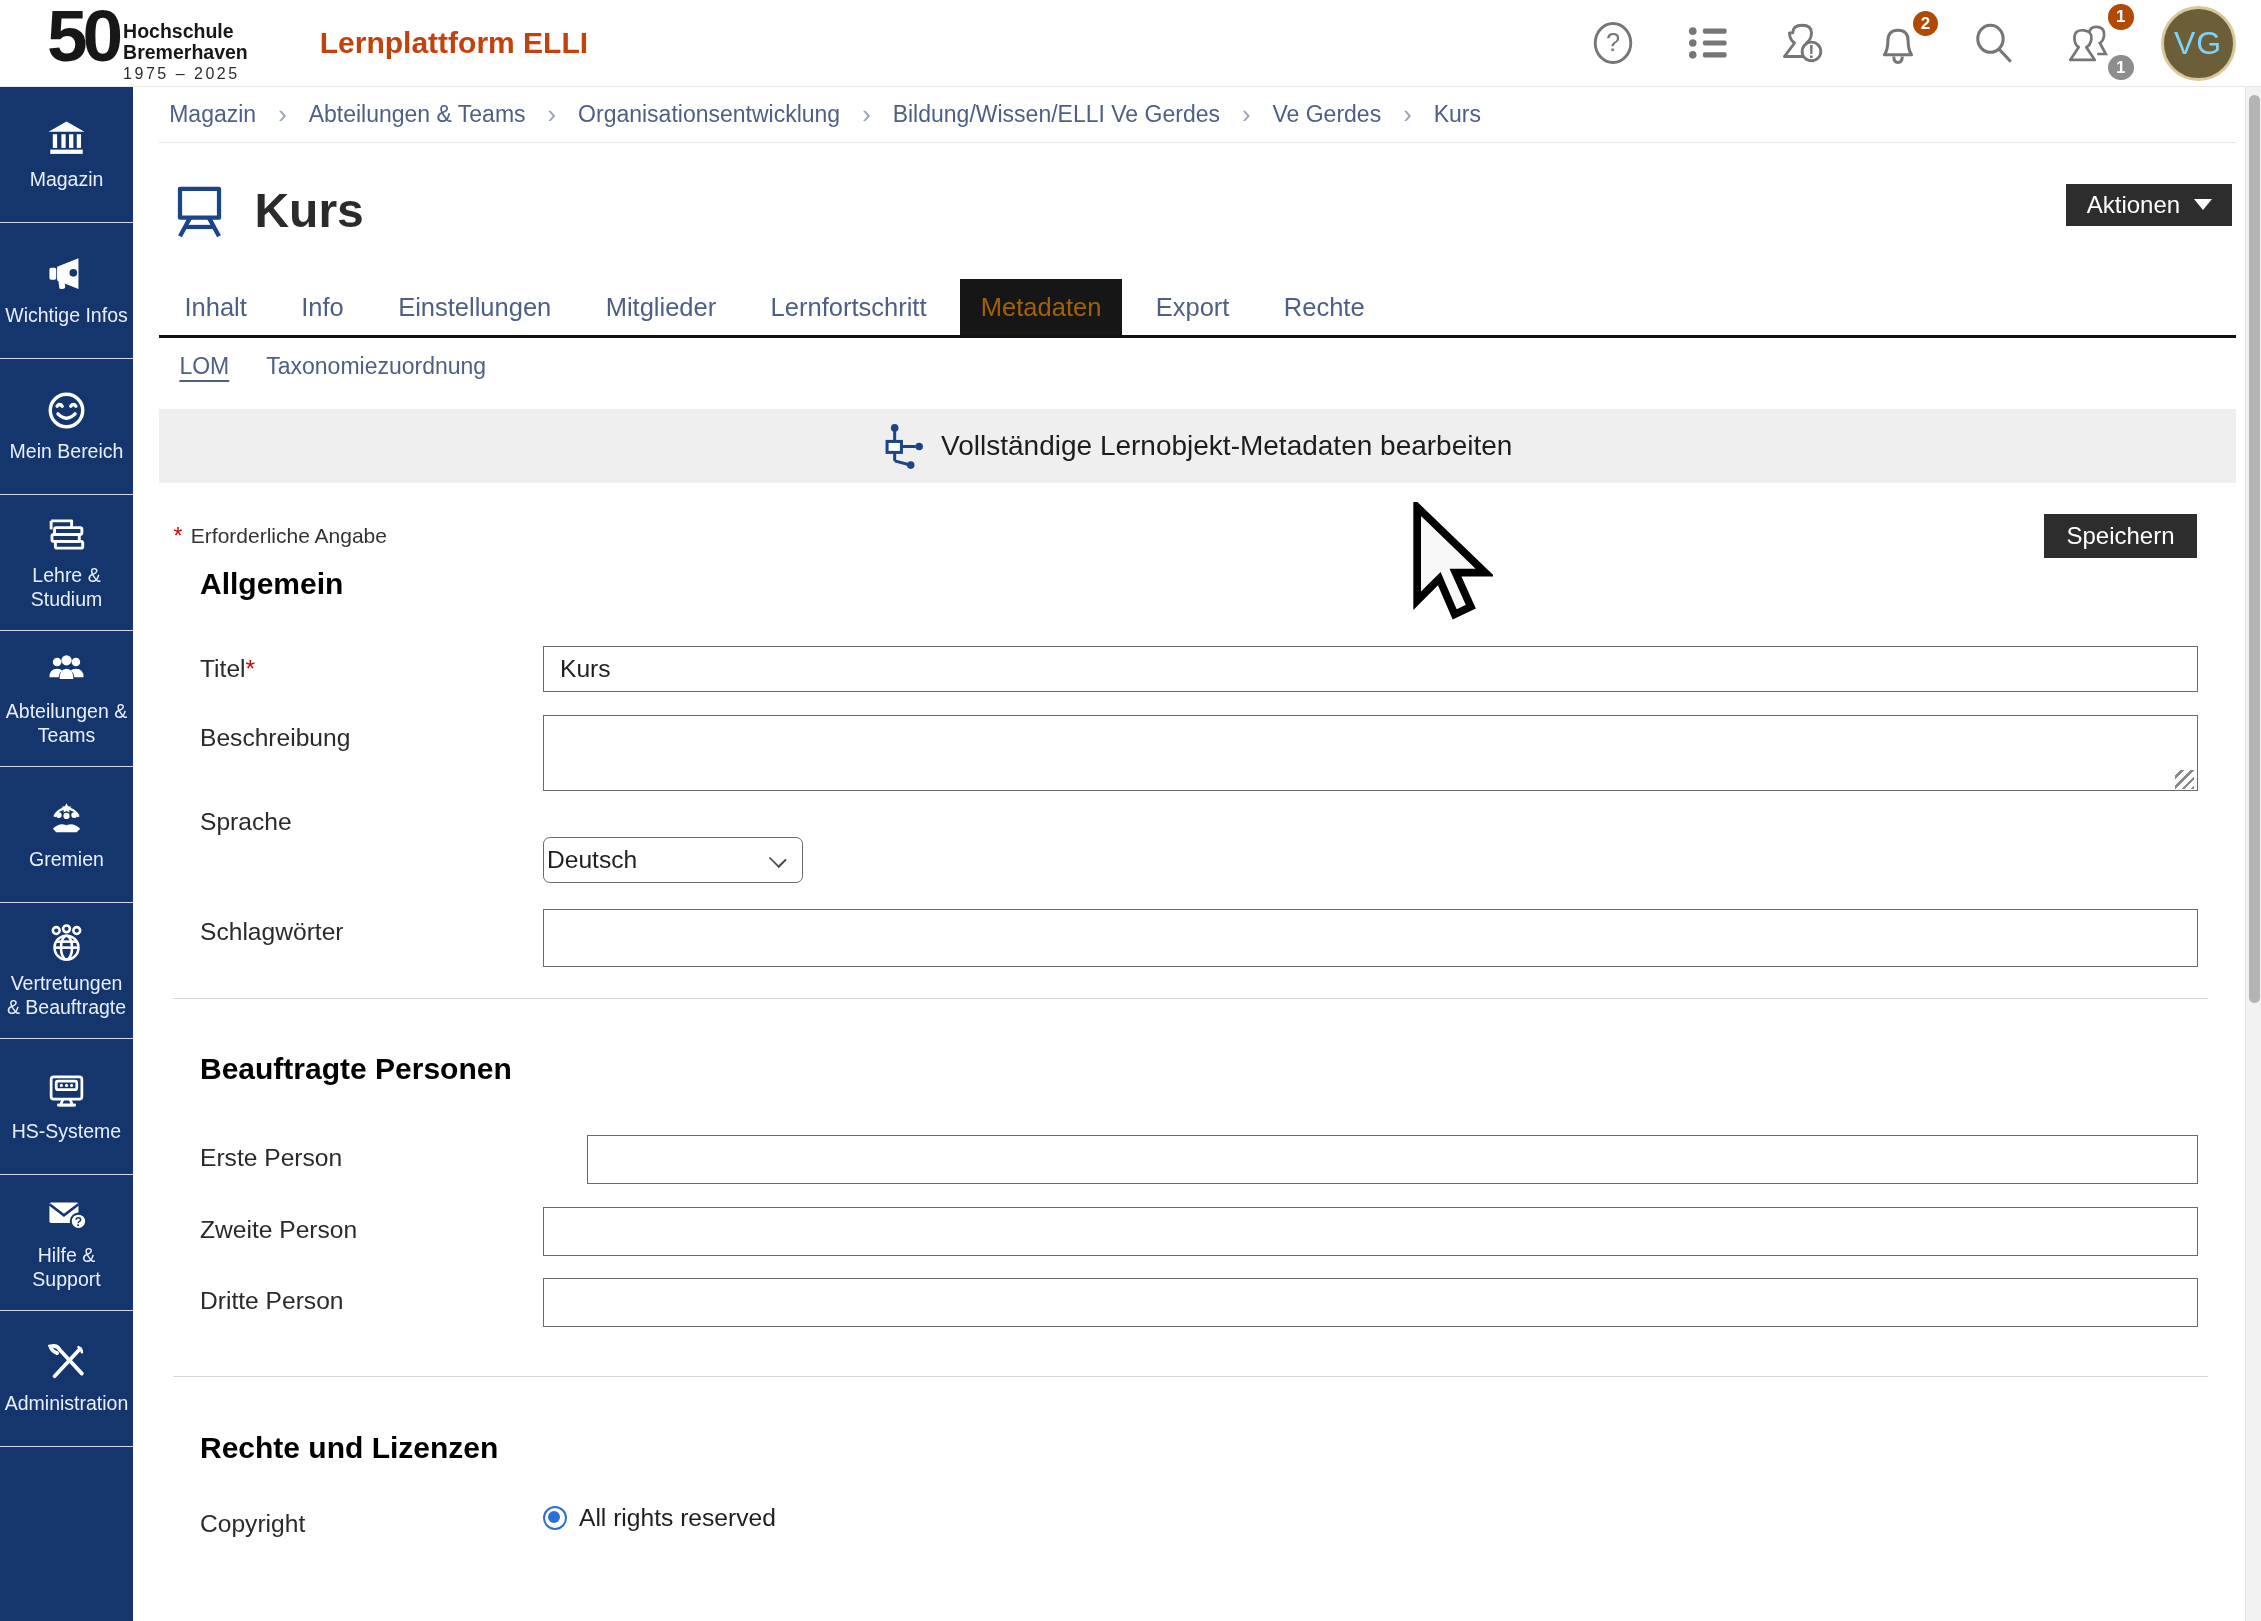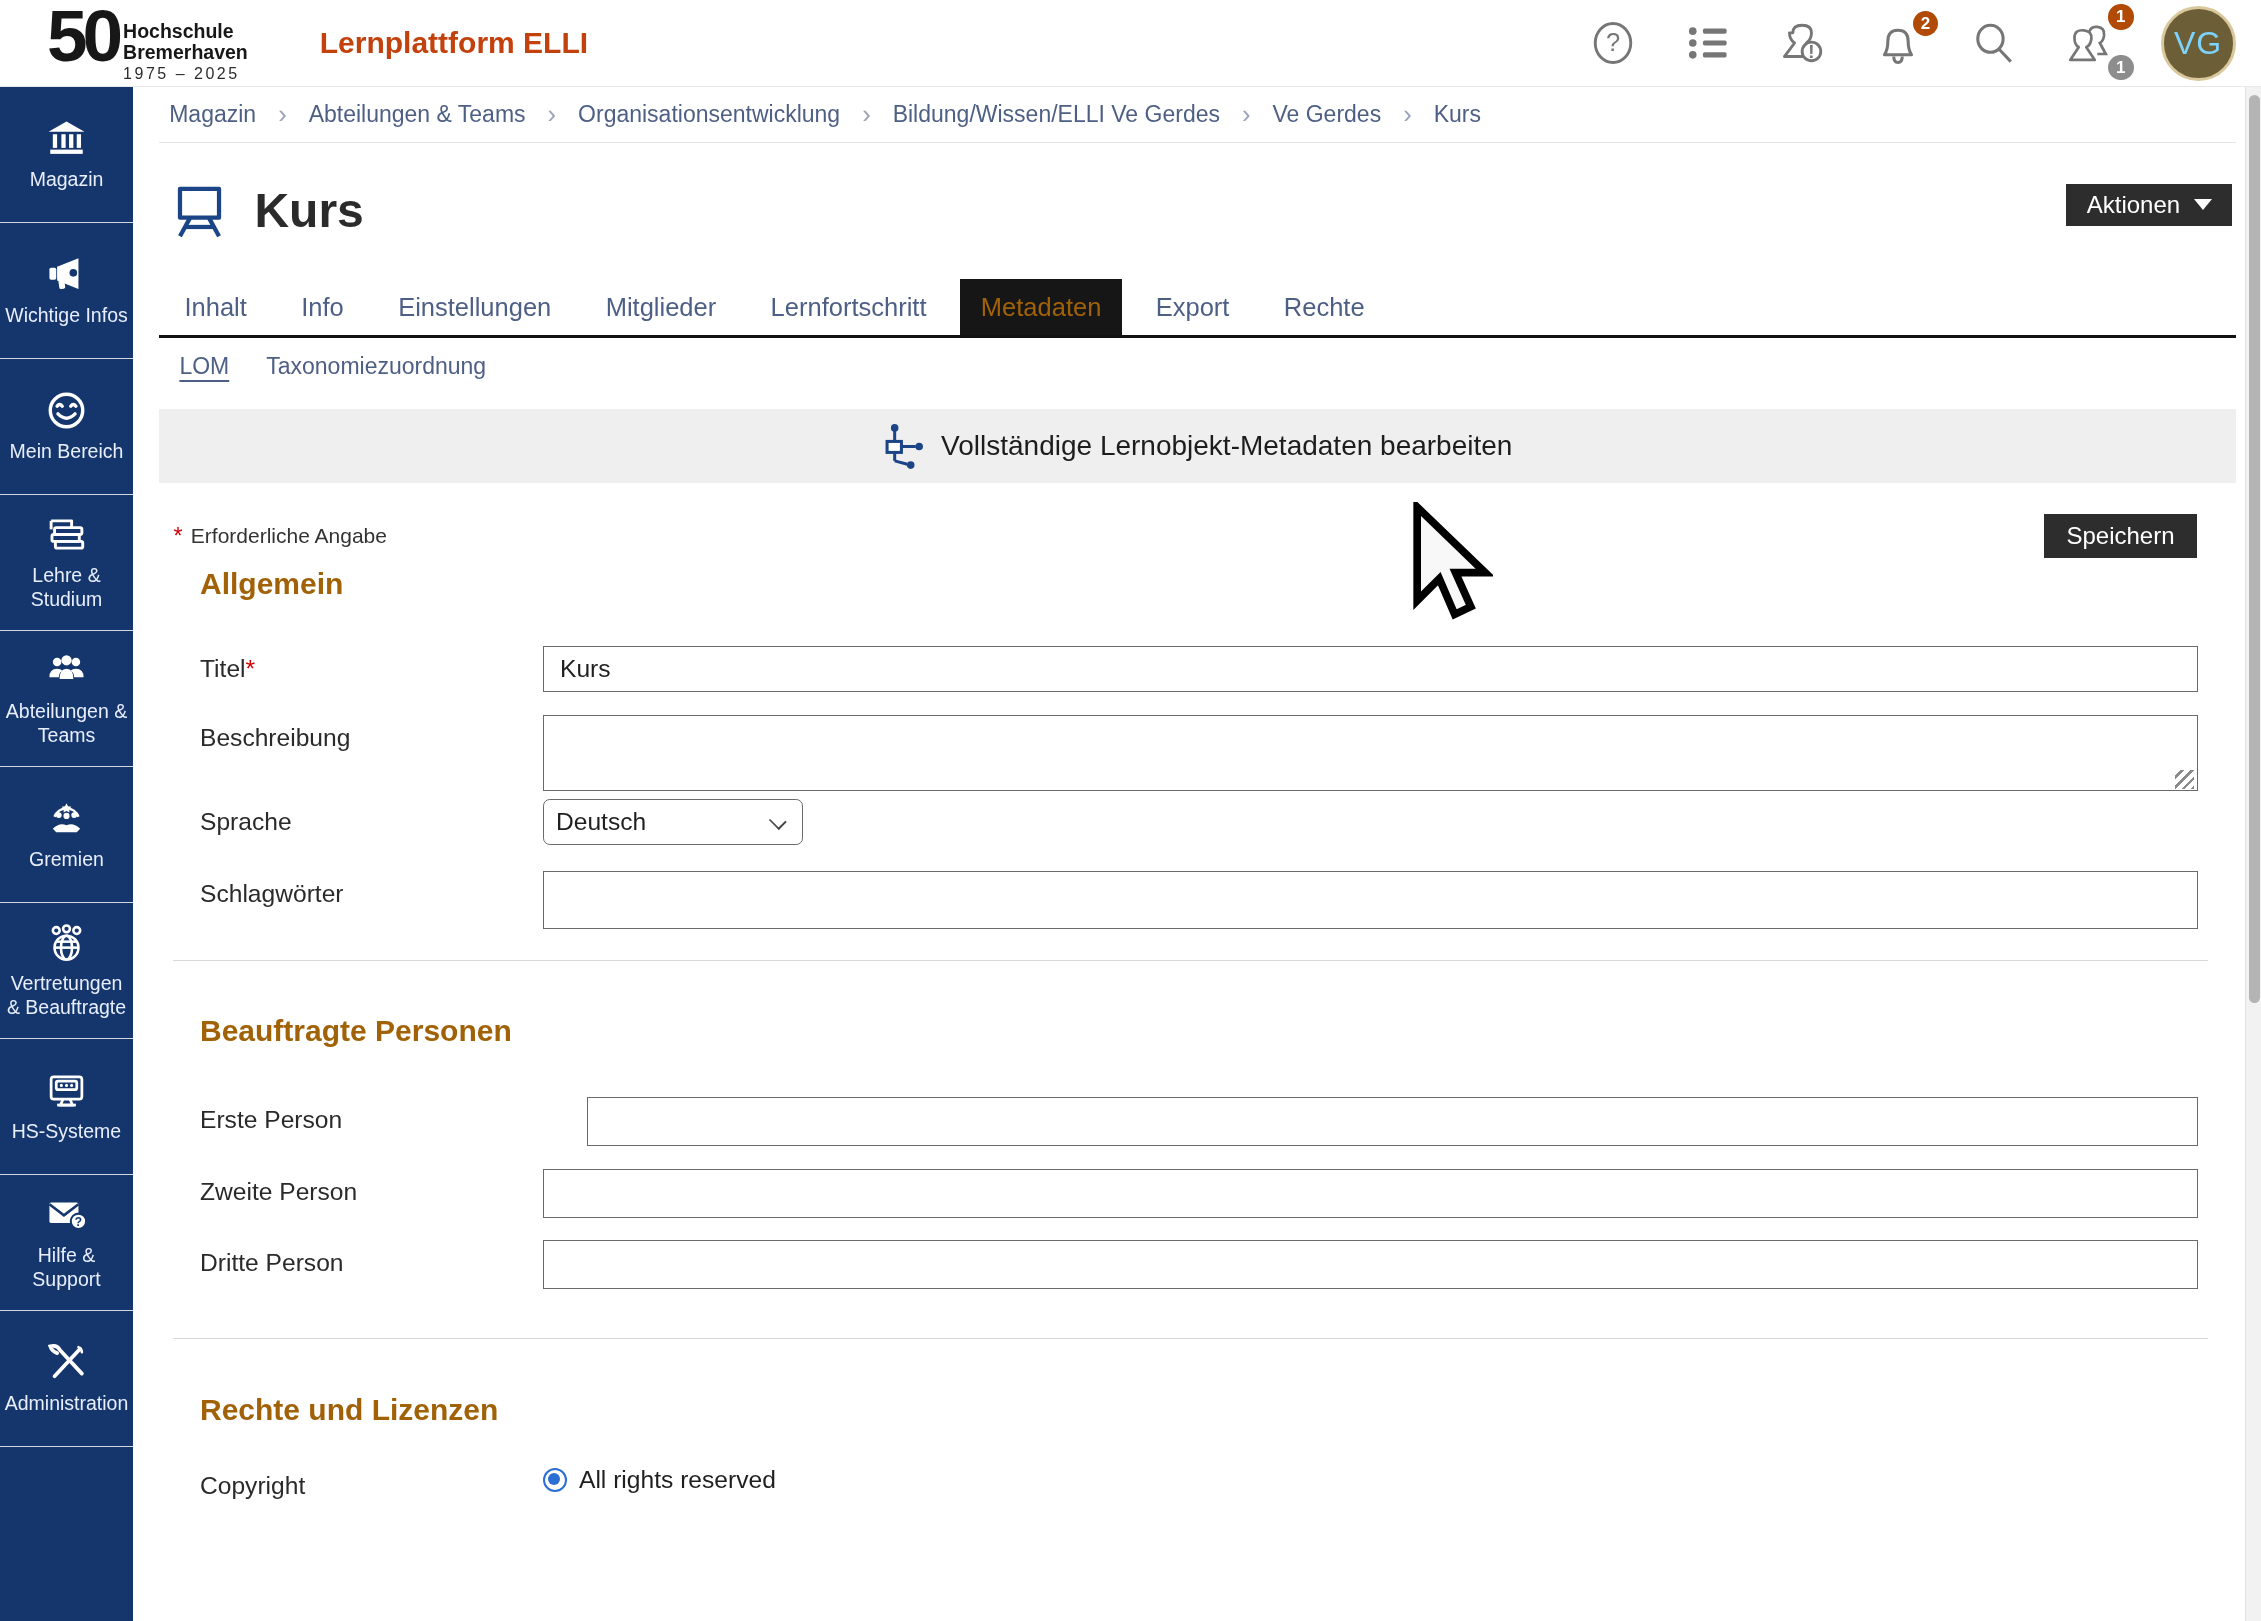--- a/index.html
+++ b/index.html
@@ -70,42 +70,42 @@
   .share-icon svg { width:100%; height:100%; }
   .notice-label { font-size:28px; color:#1d1d1d; }
 
   
   .required-row { margin-top:31px; display:flex; align-items:center; padding-left:14.4px; position:relative; height:44px; }
   .req-star { color:#d40000; font-size:23px; margin-right:8.5px; }
   .req-text { font-size:21px; color:#333; }
   .save-btn { position:absolute; right:39px; top:0; background:#2d2d2d; color:#fff; border:none;
     font-family:inherit; font-size:24px; height:44px; padding:0 22px; cursor:pointer; }
 
-  .section-heading { font-size:30px; font-weight:700; color:#a16207; padding-left:41px; }
+  .section-heading { font-size:30px; font-weight:700; color:#000000; padding-left:41px; }
   .h-allgemein { margin-top:8.5px; }
   .h-beitragende { margin-top:53px; }
   .h-rechte { margin-top:54px; }
 
   .frow { display:flex; align-items:flex-start; padding-left:41px; margin-right:38px; }
   .flabel { width:343px; flex:0 0 auto; font-size:24.6px; color:#2a2a2a; padding-top:9.3px; }
   .fctrl { flex:1; }
   .req-mark { color:#d40000; }
 
   .text-input { width:100%; height:46px; border:1.7px solid #6a6a6a; background:#fff; font-family:inherit;
     font-size:24.6px; padding:0 16px; color:#1f1f1f; }
   .input-tall { height:58px; }
   .input-person { height:49px; }
   .textarea-wrap { position:relative; width:100%; }
   .text-area { width:100%; height:76px; border:1.7px solid #6a6a6a; background:#fff; font-family:inherit;
     font-size:24.6px; padding:8.5px 16px; resize:none; }
   .resize-grip { position:absolute; right:3.4px; bottom:5.1px; width:18.7px; height:18.7px;
     background:repeating-linear-gradient(135deg, transparent 0 4.2px, #8a8a8a 4.2px 6.8px); }
 
   .select { width:260px; height:46px; border:1.7px solid #6a6a6a; border-radius:6.8px; background:#fff;
-    display:flex; align-items:center; padding:0 12px; font-size:24.6px; color:#1f1f1f; cursor:pointer; position:relative; }
+    display:flex; align-items:center; padding:0 3px; font-size:24.6px; color:#1f1f1f; cursor:pointer; position:relative;margin-top:38px; }
   .select-chevron { position:absolute; right:17px; top:14.4px; width:13.6px; height:13.6px;
     border-right:2.5px solid #444; border-bottom:2.5px solid #444; transform:rotate(45deg) scale(1,.8); }
 
   .row-titel { margin-top:45px; }
   .row-beschreibung { margin-top:23px; }
   .row-sprache { margin-top:5.1px; }
   .row-schlagwoerter { margin-top:25.5px; }
   .row-erste { margin-top:49px;gap:44px; }
   .row-zweite { margin-top:23px; }
   .row-dritte { margin-top:22px; }

